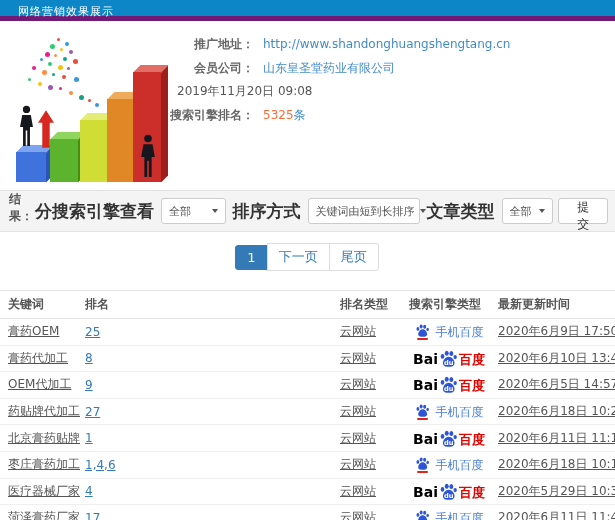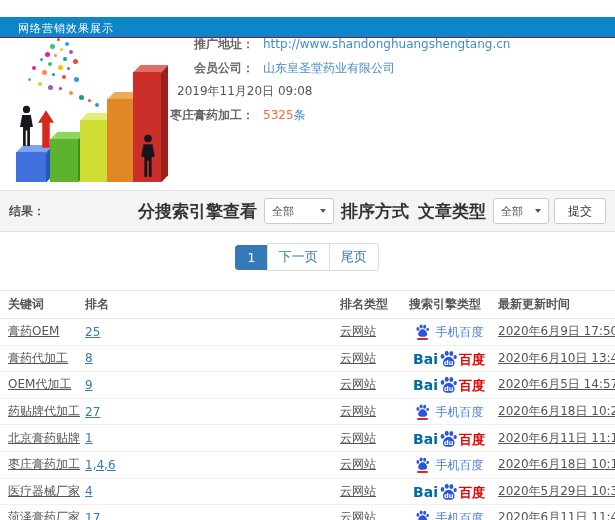--- a/index.html
+++ b/index.html
@@ -1,22 +1,22 @@
 <!DOCTYPE html>
 <html><head>
 <meta charset="utf-8">
 <style>
   * { margin:0; padding:0; box-sizing:border-box; }
   html,body { width:615px; height:520px; overflow:hidden; background:#fff;
     font-family:"DejaVu Sans","Liberation Sans",sans-serif; }
   .page { position:relative; width:615px; height:520px; background:#fff; }
 
   
-  .titlebar { position:absolute; top:17px; left:0; right:0; height:21px;
-    background:#0d86c8; border-bottom:1px solid #701a75; }
+  .titlebar { position:absolute; top:0; left:0; right:0; height:21px;
+    background:#0d86c8; border-bottom:5px solid #701a75; }
   .titlebar .t { display:inline-block; margin-left:18px; margin-top:4px;
     color:#fff; font-size:11px; letter-spacing:1px; }
 
   
   .chart-art { position:absolute; left:2px; top:34px; width:182px; height:152px; }
   .bar3d { position:absolute; bottom:4px; }
   .bar3d .front { position:absolute; left:0; bottom:0; width:100%; height:100%; }
   .bar3d .top { position:absolute; left:3.5px; top:-7px; height:7px; width:100%;
     transform:skewX(-45deg); }
   .bar3d .side { position:absolute; right:-7px; top:-3.5px; width:7px; height:100%;
@@ -29,21 +29,21 @@
   .info-row { display:flex; height:23.5px; line-height:23.5px; font-size:12px; }
   .info-row .lbl { width:86px; text-align:right; color:#666; font-weight:bold; }
   .info-row .val { margin-left:9px; color:#555; }
   .info-row .val.link { color:#428bca; cursor:pointer; }
   .info-row .hl { color:#ff6a33; }
   .info-row .sfx { color:#428bca; }
 
   
   .filter-bar { position:absolute; top:190px; left:0; right:0; height:42px;
     background:#f4f4f4; border-top:1px solid #e3e3e3; border-bottom:1px solid #e3e3e3;
-    display:flex; align-items:center; padding:0 9px; }
+    display:flex; padding:0 9px; }
   .result-label { font-size:12px; font-weight:bold; color:#555; }
   .controls { margin-left:auto; display:flex; align-items:center; gap:5px; }
   .flabel { font-size:17px; font-weight:bold; color:#333; white-space:nowrap; margin:0 2px; }
   .fselect { height:26px; background:#fff; border:1px solid #ccc; border-radius:3px;
     display:inline-flex; align-items:center; justify-content:space-between;
     padding:0 7px; font-size:11px; color:#555; cursor:pointer; white-space:nowrap; }
   .fselect.w1 { width:70px; } .fselect.w2 { width:112px; } .fselect.w3 { width:56px; }
   .caret { width:0; height:0; border-left:3.5px solid transparent;
     border-right:3.5px solid transparent; border-top:4px solid #555; margin-left:5px; }
   .submit-btn { height:26px; padding:0 13px; background:#fff; border:1px solid #ccc;
@@ -66,21 +66,21 @@
     text-align:left; border-top:1px solid #e3e3e3; border-bottom:1px solid #e7e7e7; }
   .rank-table td { height:26.6px; font-size:12px; color:#555;
     border-bottom:1px solid #efefef; overflow:hidden; white-space:nowrap;text-decoration:underline; }
   .col-kw  { padding-left:8px !important; }
   .col-time{ padding-left:5px !important; }
   .col-eng { text-align:center !important; }
   td.rank-val { color:#337ab7; }
 
   
   .bd-logo { display:inline-flex; align-items:flex-end; line-height:1; }
-  .bd-logo .bai { color:#0369a1; font-weight:bold; font-size:14px; letter-spacing:0; }
+  .bd-logo .bai { color:#000000; font-weight:bold; font-size:14px; letter-spacing:0; }
   .bd-logo .cn  { color:#e10601; font-weight:bold; font-size:13px; }
   .bd-logo svg { margin:0 1px -1px 1px; }
   .mb-badge { display:inline-flex; align-items:center; line-height:1;text-align:center; }
   .mb-paw { display:inline-flex; flex-direction:column; align-items:center; }
   .mb-paw .redbar { width:11px; height:2px; background:#e1251b; margin-top:1px; border-radius:1px; }
   .mb-text { color:#4a7fd6; font-size:12px; margin-left:6px; }
 </style>
 </head>
 <body>
 
@@ -166,34 +166,38 @@
         <span class="val link">http://www.shandonghuangshengtang.cn</span>
       </div>
       <div class="info-row">
         <span class="lbl">会员公司：</span>
         <span class="val link">山东皇圣堂药业有限公司</span>
       </div>
       <div class="info-row">
         <span class="val">2019年11月20日 09:08</span>
       </div>
       <div class="info-row">
-        <span class="lbl">枣庄膏药加工：</span>
+        <span class="lbl">搜索引擎排名：</span>
         <span class="val"><span class="hl">5325</span><span class="sfx">条</span></span>
       </div>
     </div>
 
   <div class="filter-bar">
     <span class="result-label">结果：</span>
     <div class="controls">
       <span class="flabel">分搜索引擎查看</span>
       <div class="fselect w1">
         <span>全部</span>
         <i class="caret"></i>
       </div>
       <span class="flabel">排序方式</span>
+      <div class="fselect w2">
+        <span>关键词由短到长排序</span>
+        <i class="caret"></i>
+      </div>
       <span class="flabel">文章类型</span>
       <div class="fselect w3">
         <span>全部</span>
         <i class="caret"></i>
       </div>
       <button class="submit-btn">提交</button>
     </div>
   </div>
 
   <div class="pagination">

